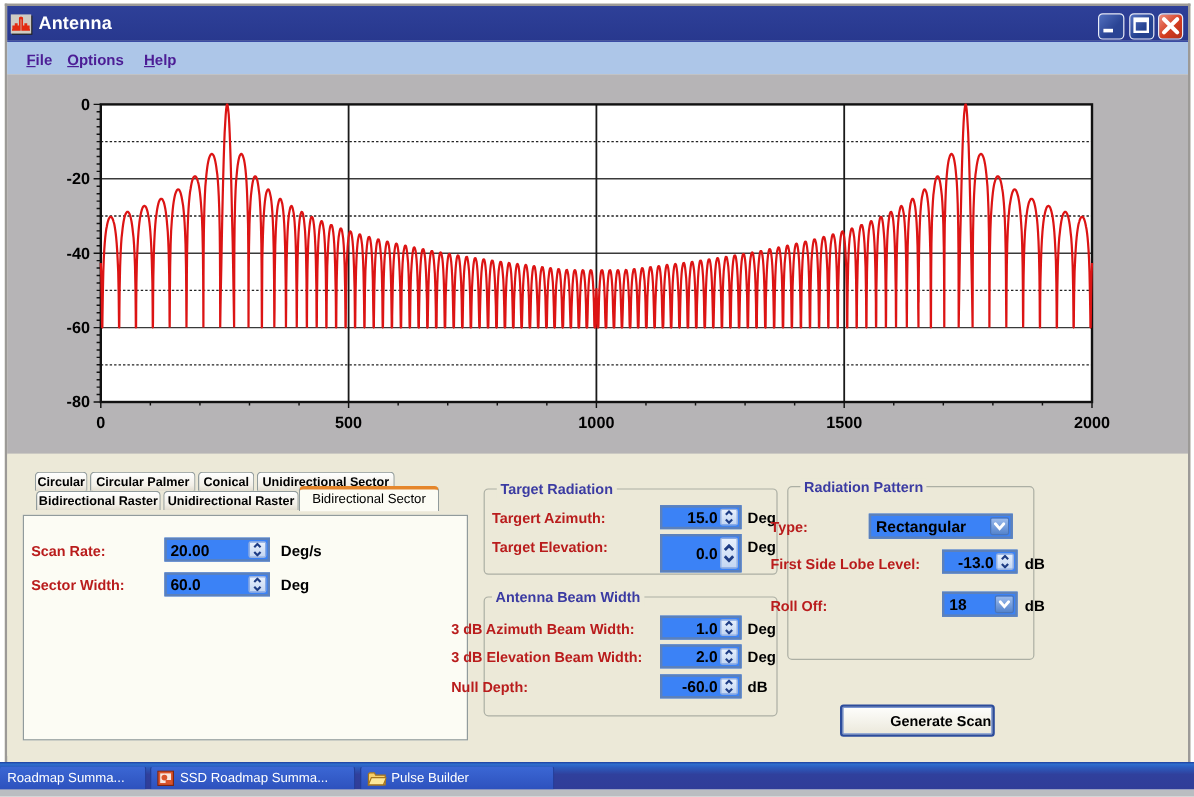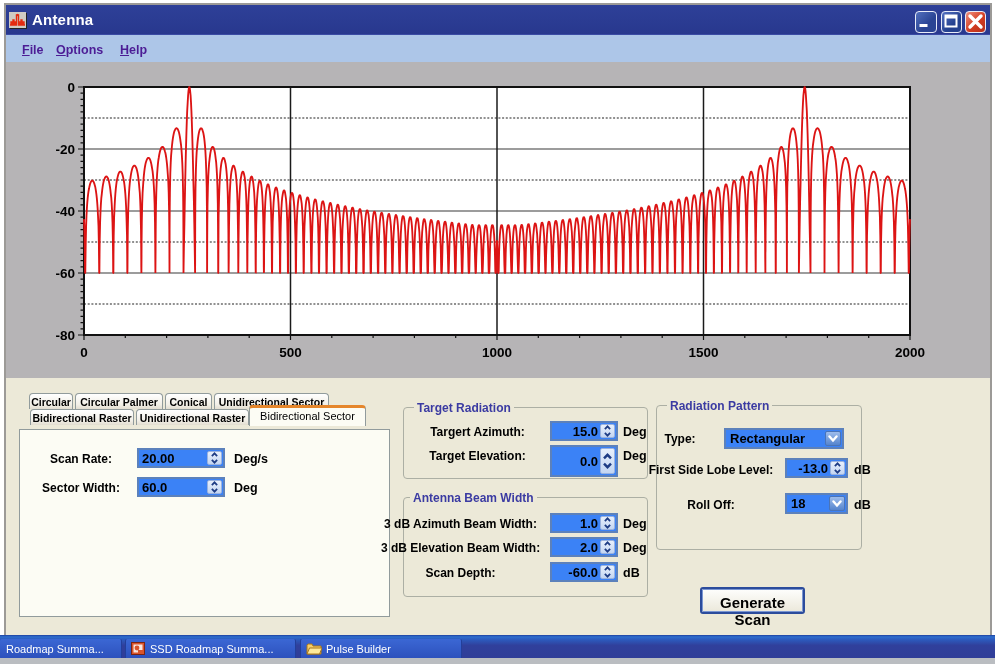--- a/index.html
+++ b/index.html
@@ -13,26 +13,26 @@
 #bcls{left:959px;width:21px;background:linear-gradient(135deg,#ef9080,#d33c20 55%,#b5301a);}
 #menubar{left:0;top:30px;width:984px;height:27px;background:#adc6e8;}
 .mi{position:absolute;top:8px;font-size:12.5px;color:#4c1d95;font-weight:bold;}
 #chart{left:0;top:57px;width:984px;height:317px;background:#b6b4b6;}
 #panel{left:0;top:373px;width:984px;height:252px;background:#ece9d8;}
 .tab{position:absolute;font-size:10.5px;font-weight:bold;color:#000;text-align:center;background:linear-gradient(#fff,#f2efe7 70%,#e2ddd0);border:1px solid #919b9c;border-bottom:none;border-radius:4px 4px 0 0;padding-top:2px;height:16px;white-space:nowrap;}
 #seltab{position:absolute;font-size:11px;font-weight:bold;font-weight:normal;color:#000;text-align:center;background:#fcfcf4;border:1px solid #919b9c;border-bottom:none;border-top:3px solid #e5862b;border-radius:4px 4px 0 0;height:21px;padding-top:2px;z-index:5;}
 #page{left:13px;top:51px;width:371px;height:188px;background:#fcfcf4;border:1px solid #919b9c;}
 .grp{position:absolute;border:1px solid #acafa4;border-radius:4px;}
 .gt{position:absolute;font-size:12px;font-weight:bold;color:#3b3ba2;background:#ece9d8;padding:0 3px;}
-.lbl{position:absolute;font-size:12px;color:#000000;font-weight:bold;text-align:center;white-space:nowrap;}
+.lbl{position:absolute;font-size:12px;color:#b91c1c;font-weight:bold;text-align:left;white-space:nowrap;}
 .unit{position:absolute;font-size:12.5px;color:#000;font-weight:bold;}
 .tbox{position:absolute;background:#3b82f6;border:2px solid #5c81bb;font-size:13px;font-weight:bold;display:flex;align-items:center;}
 .spin{position:absolute;right:1px;top:1px;bottom:1px;width:15px;background:linear-gradient(#e8f0fc,#c4d6f2);border:1px solid #9ab2de;border-radius:2px;display:flex;flex-direction:column;align-items:center;justify-content:center;gap:1px;}
 .cbtn{position:absolute;right:1px;top:1px;bottom:1px;width:16px;background:linear-gradient(#9dbcec,#5584cd);border:1px solid #4a74b8;border-radius:2px;color:#fff;font-weight:bold;display:flex;align-items:center;justify-content:center;}
-#gsbtn{left:702px;top:588px;width:101px;height:23px;background:linear-gradient(#fdfdfb,#ece9dc);border:1px solid #7a96d2;outline:2px solid #2c4c9c;border-radius:1px;font-size:15px;font-weight:bold;text-align:center;padding-top:4px;}
+#gsbtn{left:702px;top:588px;width:125px;height:23px;background:linear-gradient(#fdfdfb,#ece9dc);border:1px solid #7a96d2;outline:2px solid #2c4c9c;border-radius:1px;font-size:12px;font-weight:bold;text-align:right;padding-top:4px;}
 #taskbar{left:0;top:635px;width:995px;height:23px;background:linear-gradient(#1e3f9e 0%,#2e6ecd 8%,#2c5dc0 18%,#30409c 45%,#303d98 100%);}
 .tbtn{position:absolute;top:4px;height:19px;background:linear-gradient(#3b67d4,#2d51bd);border-left:1px solid #233f9a;border-right:1px solid #233f9a;border-radius:2px 2px 0 0;color:#fff;font-size:11px;display:flex;align-items:center;}
 #botstrip{left:0;top:658px;width:995px;height:6px;background:#babdc1;}
 </style></head><body>
 
 <div class="abs" id="win">
   <div class="abs" id="title">
     <div id="ticon"><svg width="17" height="16" viewBox="0 0 17 16">
           <path d="M1 13 L2 13 2 10 3 10 3 13 4 13 4 8 5 8 5 13 6 13 6 10 7 10 7 13 7.5 13 7.5 3 9.5 3 9.5 13 10 13 10 10 11 10 11 13 12 13 12 8 13 8 13 13 14 13 14 10 15 10 15 13 16 13" fill="none" stroke="#e32a10" stroke-width="1.4"></path>
           <path d="M7.5 4 Q8.5 1 9.5 4" fill="none" stroke="#e32a10" stroke-width="1.3"></path>
@@ -152,21 +152,21 @@
       <div class="tbox" style="left:544px;top:159px;width:68px;height:20px;">
         <span style="position:absolute;right:18px">2.0</span>
         <div class="spin">
           <svg width="9" height="16" viewBox="0 0 9 16">
             <path d="M1 5.4 L4.5 1.8 L8 5.4" fill="none" stroke="#1e3c84" stroke-width="2.4"></path>
             <path d="M1 10.6 L4.5 14.2 L8 10.6" fill="none" stroke="#1e3c84" stroke-width="2.4"></path>
           </svg>
         </div>
       </div>
       <div class="unit" style="left:617px;top:163px;">Deg</div>
-      <div class="lbl" style="left:370px;top:188px;width:169px;">Scan Depth:</div>
+      <div class="lbl" style="left:370px;top:188px;width:169px;">Null Depth:</div>
       <div class="tbox" style="left:544px;top:184px;width:68px;height:20px;">
         <span style="position:absolute;right:18px">-60.0</span>
         <div class="spin">
           <svg width="9" height="16" viewBox="0 0 9 16">
             <path d="M1 5.4 L4.5 1.8 L8 5.4" fill="none" stroke="#1e3c84" stroke-width="2.4"></path>
             <path d="M1 10.6 L4.5 14.2 L8 10.6" fill="none" stroke="#1e3c84" stroke-width="2.4"></path>
           </svg>
         </div>
       </div>
       <div class="unit" style="left:617px;top:188px;">dB</div>

